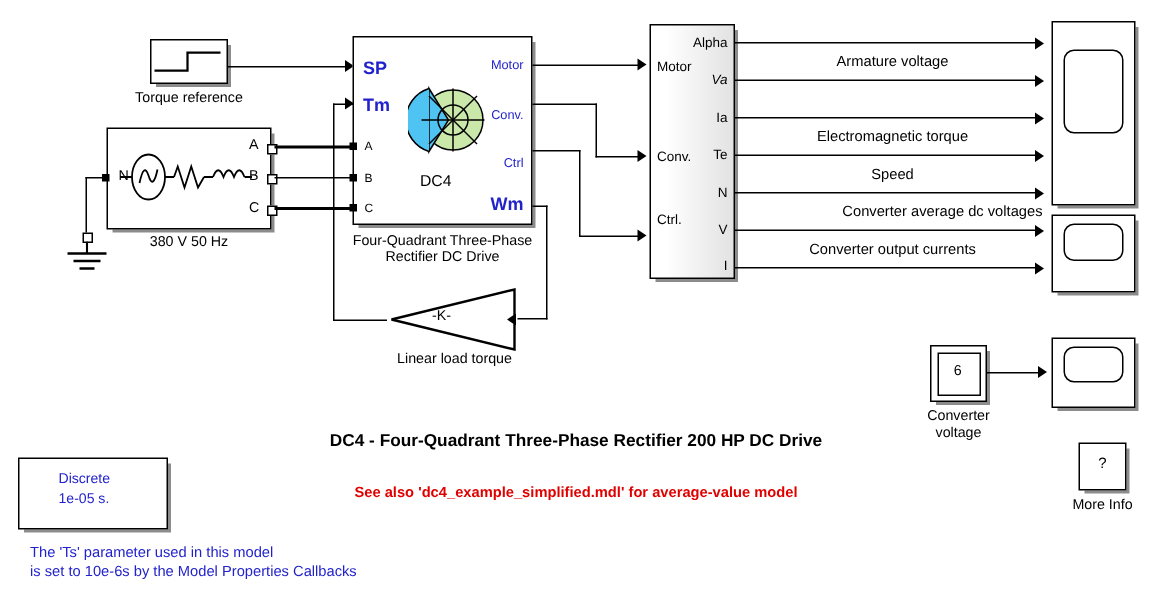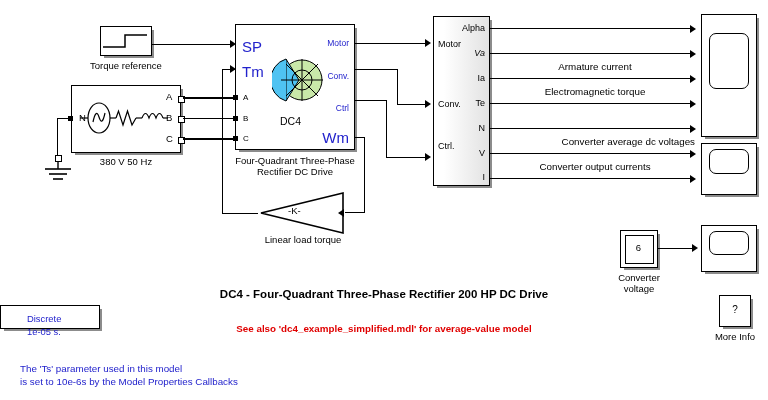--- a/index.html
+++ b/index.html
@@ -24,21 +24,21 @@
          border-left:6.5px solid #000;}
   .arrowL{position:absolute;width:0;height:0;
          border-top:4.2px solid transparent;
          border-bottom:4.2px solid transparent;
          border-right:6.5px solid #000;}
   .pport{position:absolute;width:5px;height:5px;background:#000;}
   .oport{position:absolute;width:5px;height:5px;background:#fff;border:1.3px solid #000;}
 
   .portname{position:absolute;font-size:8.5px;color:#2222cc;white-space:nowrap;}
   .portname.k{color:#000;font-size:8px;}
-  .bigport{font-size:15px;color:#2222cc;}
+  .bigport{font-size:12px;color:#2222cc;font-weight:bold;}
 
   .capt{position:absolute;font-size:9.5px;color:#000;text-align:center;
         line-height:1.18;white-space:nowrap;}
 
   .sigtext{position:absolute;font-size:9.8px;color:#000;white-space:nowrap;}
 
   .title{position:absolute;font-size:11.5px;font-weight:bold;color:#000;white-space:nowrap;}
   .redtext{position:absolute;font-size:9.8px;font-weight:bold;color:#e00000;white-space:nowrap;}
   .bluetext{position:absolute;font-size:9.8px;color:#2222cc;line-height:1.45;white-space:nowrap;}
 
@@ -195,31 +195,32 @@
     <span class="portname k" style="right:4px;top:106px;font-size:9px;">N</span>
     <span class="portname k" style="right:4px;top:131px;font-size:9px;">V</span>
     <span class="portname k" style="right:4px;top:155px;font-size:9px;">I</span>
   </div>
 
   <div class="w wh" style="left:490px;top:28px;width:203px;"></div>
   <div class="arrow" style="left:690px;top:24.5px;"></div>
 
   <div class="w wh" style="left:490px;top:53px;width:203px;"></div>
   <div class="arrow" style="left:690px;top:49.5px;"></div>
+  <div class="sigtext ctr" style="left:505px;top:36px;width:180px;text-align:center;">Armature voltage</div>
 
   <div class="w wh" style="left:490px;top:78px;width:203px;"></div>
   <div class="arrow" style="left:690px;top:74.5px;"></div>
-  <div class="sigtext ctr" style="left:505px;top:61px;width:180px;text-align:center;">Armature current</div>
 
   <div class="w wh" style="left:490px;top:103px;width:203px;"></div>
   <div class="arrow" style="left:690px;top:99.5px;"></div>
   <div class="sigtext ctr" style="left:500px;top:86px;width:190px;text-align:center;">Electromagnetic torque</div>
 
   <div class="w wh" style="left:490px;top:128px;width:203px;"></div>
   <div class="arrow" style="left:690px;top:124.5px;"></div>
+  <div class="sigtext ctr" style="left:505px;top:111px;width:180px;text-align:center;">Speed</div>
 
   <div class="w wh" style="left:490px;top:153px;width:203px;"></div>
   <div class="arrow" style="left:690px;top:149.5px;"></div>
   <div class="sigtext ctr" style="left:495px;top:136px;width:200px;text-align:right;">Converter average dc voltages</div>
 
   <div class="w wh" style="left:490px;top:178px;width:203px;"></div>
   <div class="arrow" style="left:690px;top:174.5px;"></div>
   <div class="sigtext ctr" style="left:500px;top:161px;width:190px;text-align:center;">Converter output currents</div>
 
   <div class="scope" style="left:701px;top:14px;width:56px;height:123px;">
@@ -242,21 +243,21 @@
   </div>
 
   <div class="infoblk" style="left:719px;top:295px;width:32px;height:32px;">
     <div class="infoq" style="left:0;top:8px;width:30px;">?</div>
   </div>
   <div class="capt" style="left:690px;top:331px;width:90px;">More Info</div>
 
   <div class="title" style="left:0px;top:288px;width:768px;text-align:center;">DC4 - Four-Quadrant Three-Phase Rectifier 200 HP DC Drive</div>
   <div class="redtext" style="left:0px;top:323px;width:768px;text-align:center;">See also 'dc4_example_simplified.mdl' for average-value model</div>
 
-  <div class="discrete" style="left:0;top:305px;width:100px;height:24px;">
+  <div class="discrete" style="left:12px;top:305px;width:100px;height:48px;">
     <span style="left:26px;top:7px;">Discrete</span>
     <span style="left:26px;top:20px;">1e-05 s.</span>
   </div>
 
   <div class="bluetext" style="left:20px;top:362px;">The 'Ts' parameter used in this model</div>
   <div class="bluetext" style="left:20px;top:375px;">is set to 10e-6s  by the Model Properties Callbacks</div>
 
 </div>
 
 </body></html>

